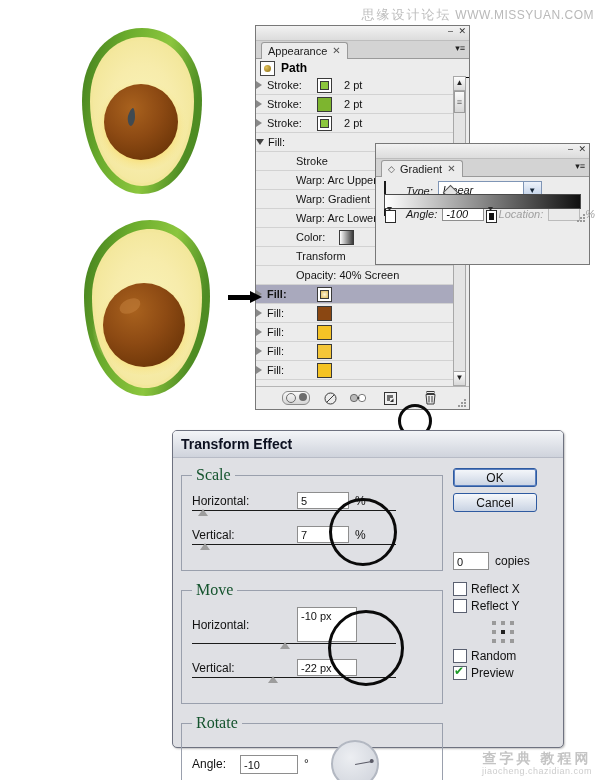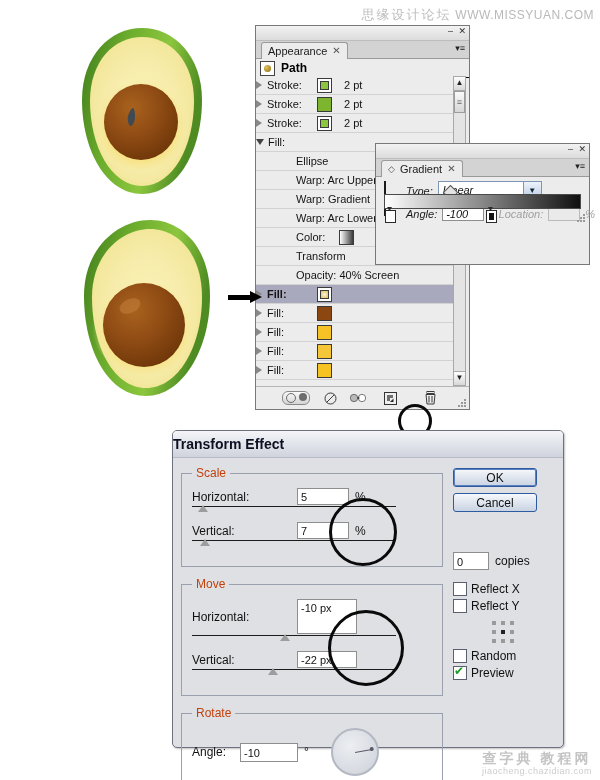--- a/index.html
+++ b/index.html
@@ -169,28 +169,28 @@
   
   #transform-dialog {
     position:absolute; left:172px; top:430px; width:392px; height:318px;
     background:#dfe0e4; border:1px solid #6e7280; border-radius:5px;
     box-sizing:border-box; box-shadow: 1px 1px 2px rgba(0,0,0,0.25);
   }
   .dlg-title {
     height:26px; background:linear-gradient(#f3f5f8,#cfd3dc);
     border-bottom:1px solid #b7bbc6; border-radius:4px 4px 0 0;
     font-size:14px; font-weight:bold; color:#0c1020;
-    display:flex; align-items:center; padding-left:0;
+    display:flex; align-items:center; padding-left:8px;
   }
   .dlg-body { position:relative; padding:8px; }
   fieldset.grp {
     border:1px solid #9aa0ad; margin:0 0 10px 0; padding:6px 10px 10px 10px;
     position:relative; background:transparent;
   }
-  fieldset.grp legend { font-size:12px; color:#c2410c; padding:0 4px; }
+  fieldset.grp legend { font-size:16px; color:#14532d; padding:0 4px;font-family:Liberation Serif, serif; }
   .frow { display:flex; align-items:center; margin-top:2px; }
   .frow .fl { font-size:12px; color:#111; width:105px; }
   .slider-line { position:relative; height:11px; margin:1px 0 5px 0; }
   .slider-line .bar { position:absolute; left:0; right:36px; top:0; height:1px; background:#1b1b1b; }
   .slider-line .knob {
     position:absolute; top:-1px; width:0;height:0;
     border-left:5px solid transparent; border-right:5px solid transparent;
     border-bottom:7px solid #9d9d9d;
   }
   .unit { font-size:12px; color:#111; margin-left:6px; }
@@ -319,21 +319,21 @@
           <span class="tri"></span>
           <span class="lbl">Stroke:</span>
           <span class="sw inner" style="background: rgb(140, 198, 62);"></span>
           <span class="ptv">2 pt</span>
         </div>
         <div class="arow">
           <span class="tri down"></span>
           <span class="lbl">Fill:</span>
         </div>
         <div class="arow plain">
-          <span>Ellipse</span>
+          <span>Stroke</span>
         </div>
         <div class="arow plain">
           <span>Warp: Arc Upper</span>
         </div>
         <div class="arow plain">
           <span>Warp: Gradient</span>
         </div>
         <div class="arow plain">
           <span>Warp: Arc Lower</span>
         </div>

